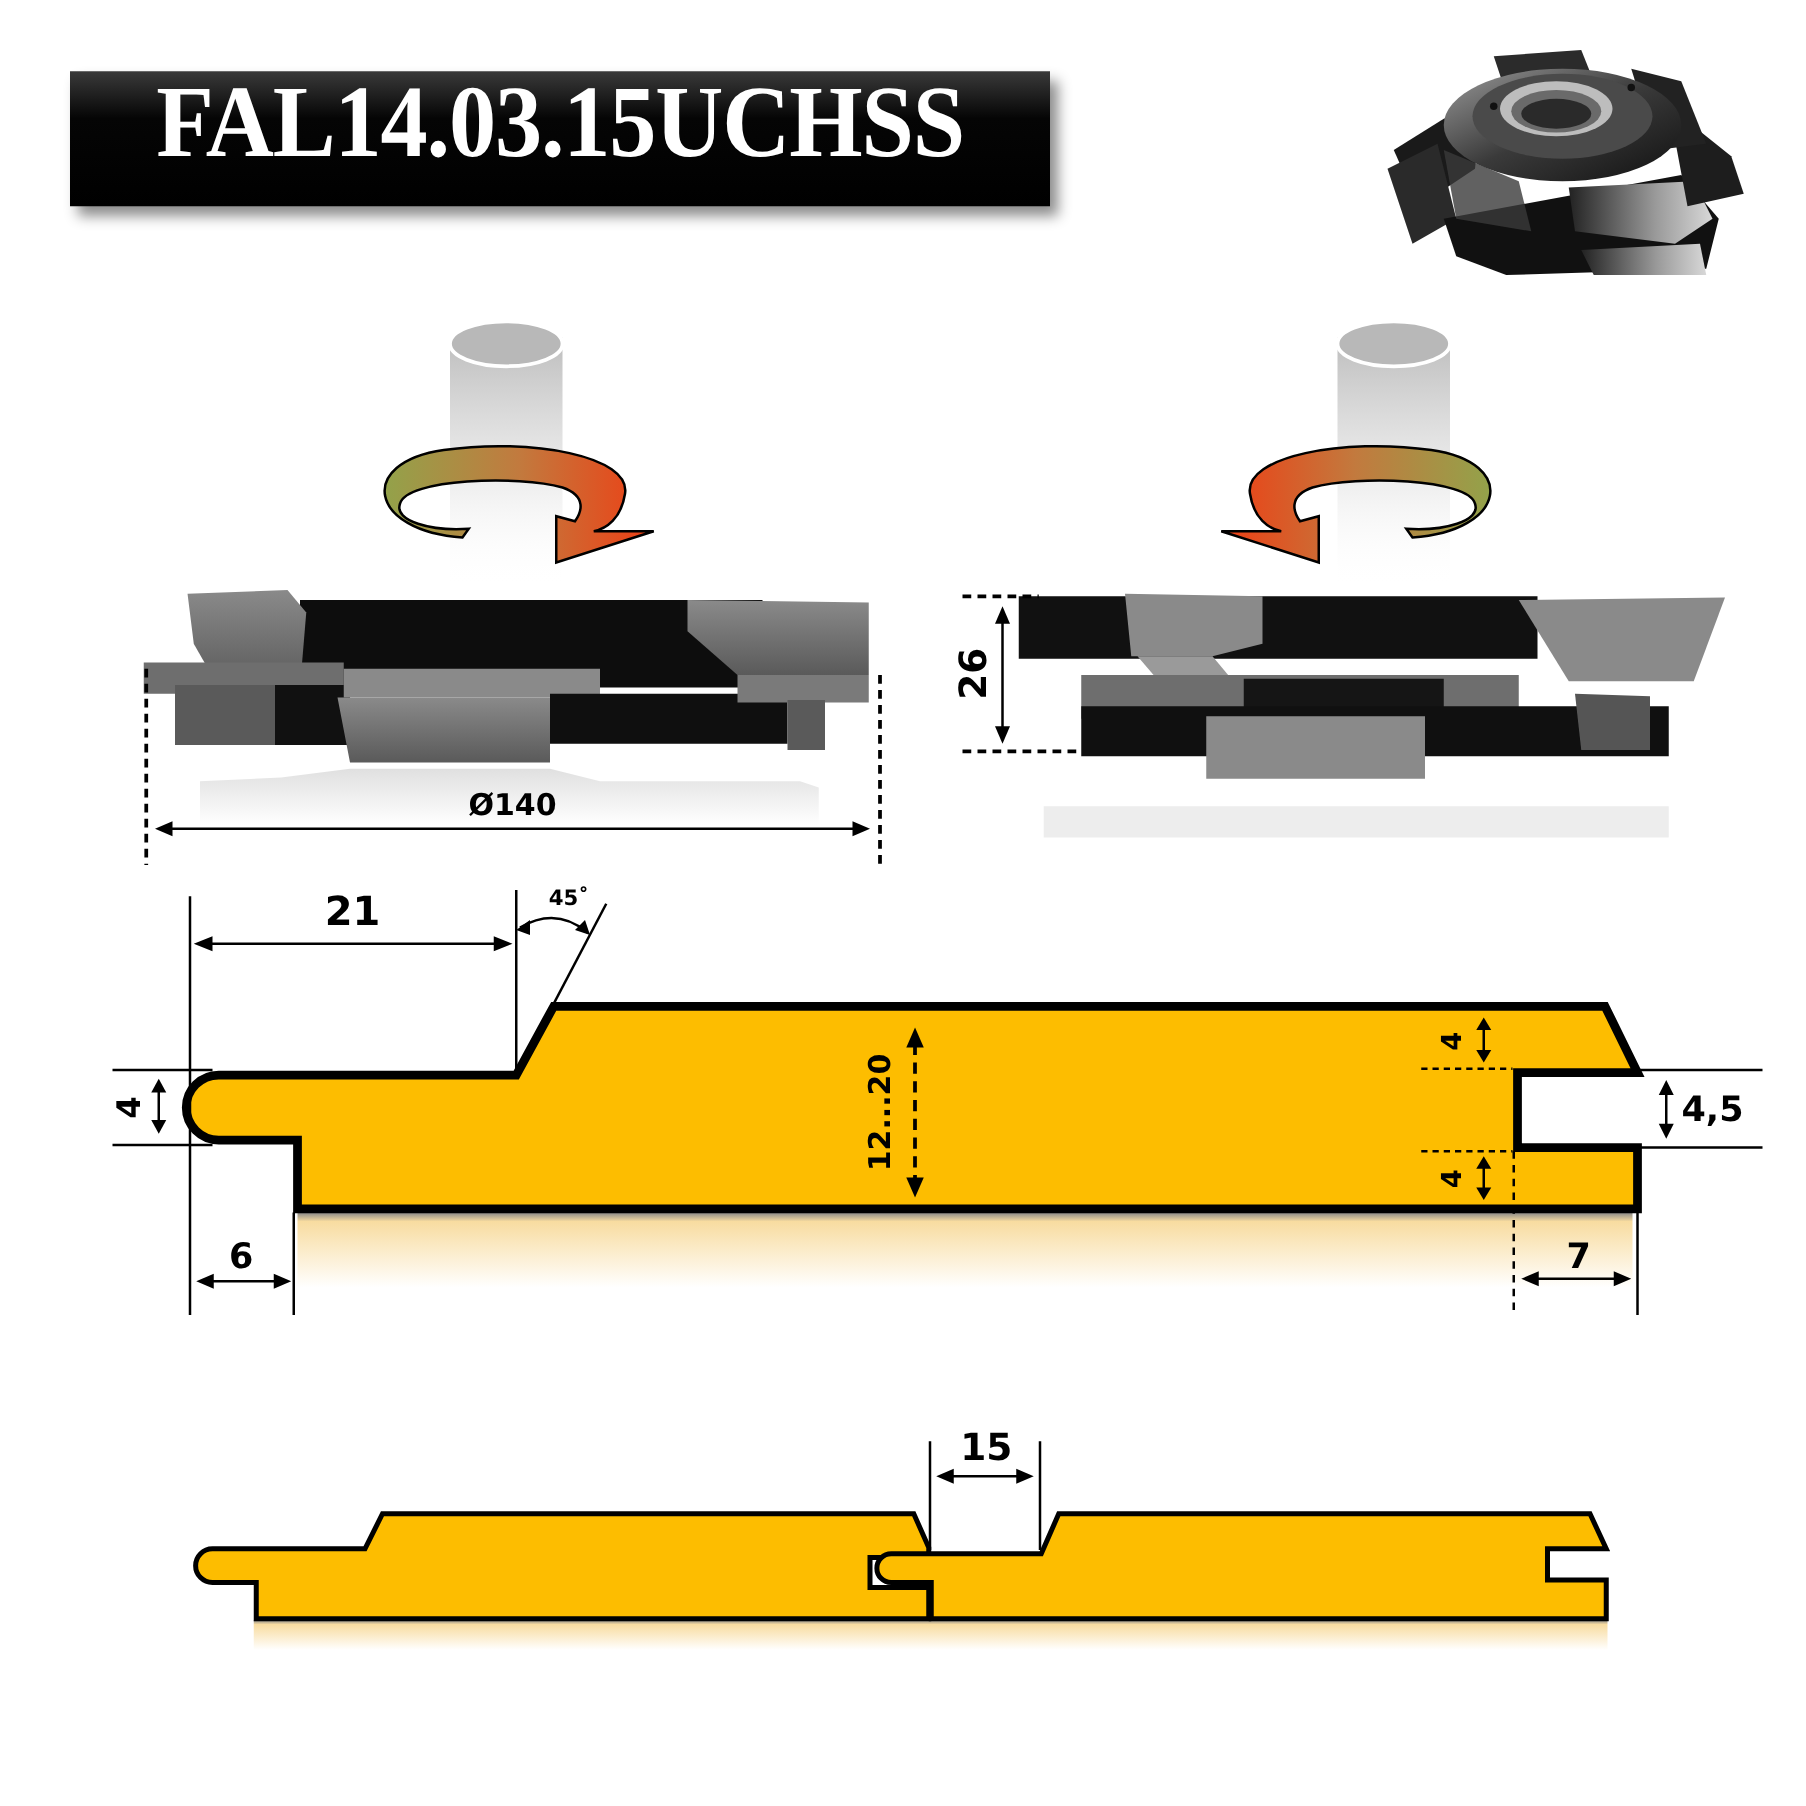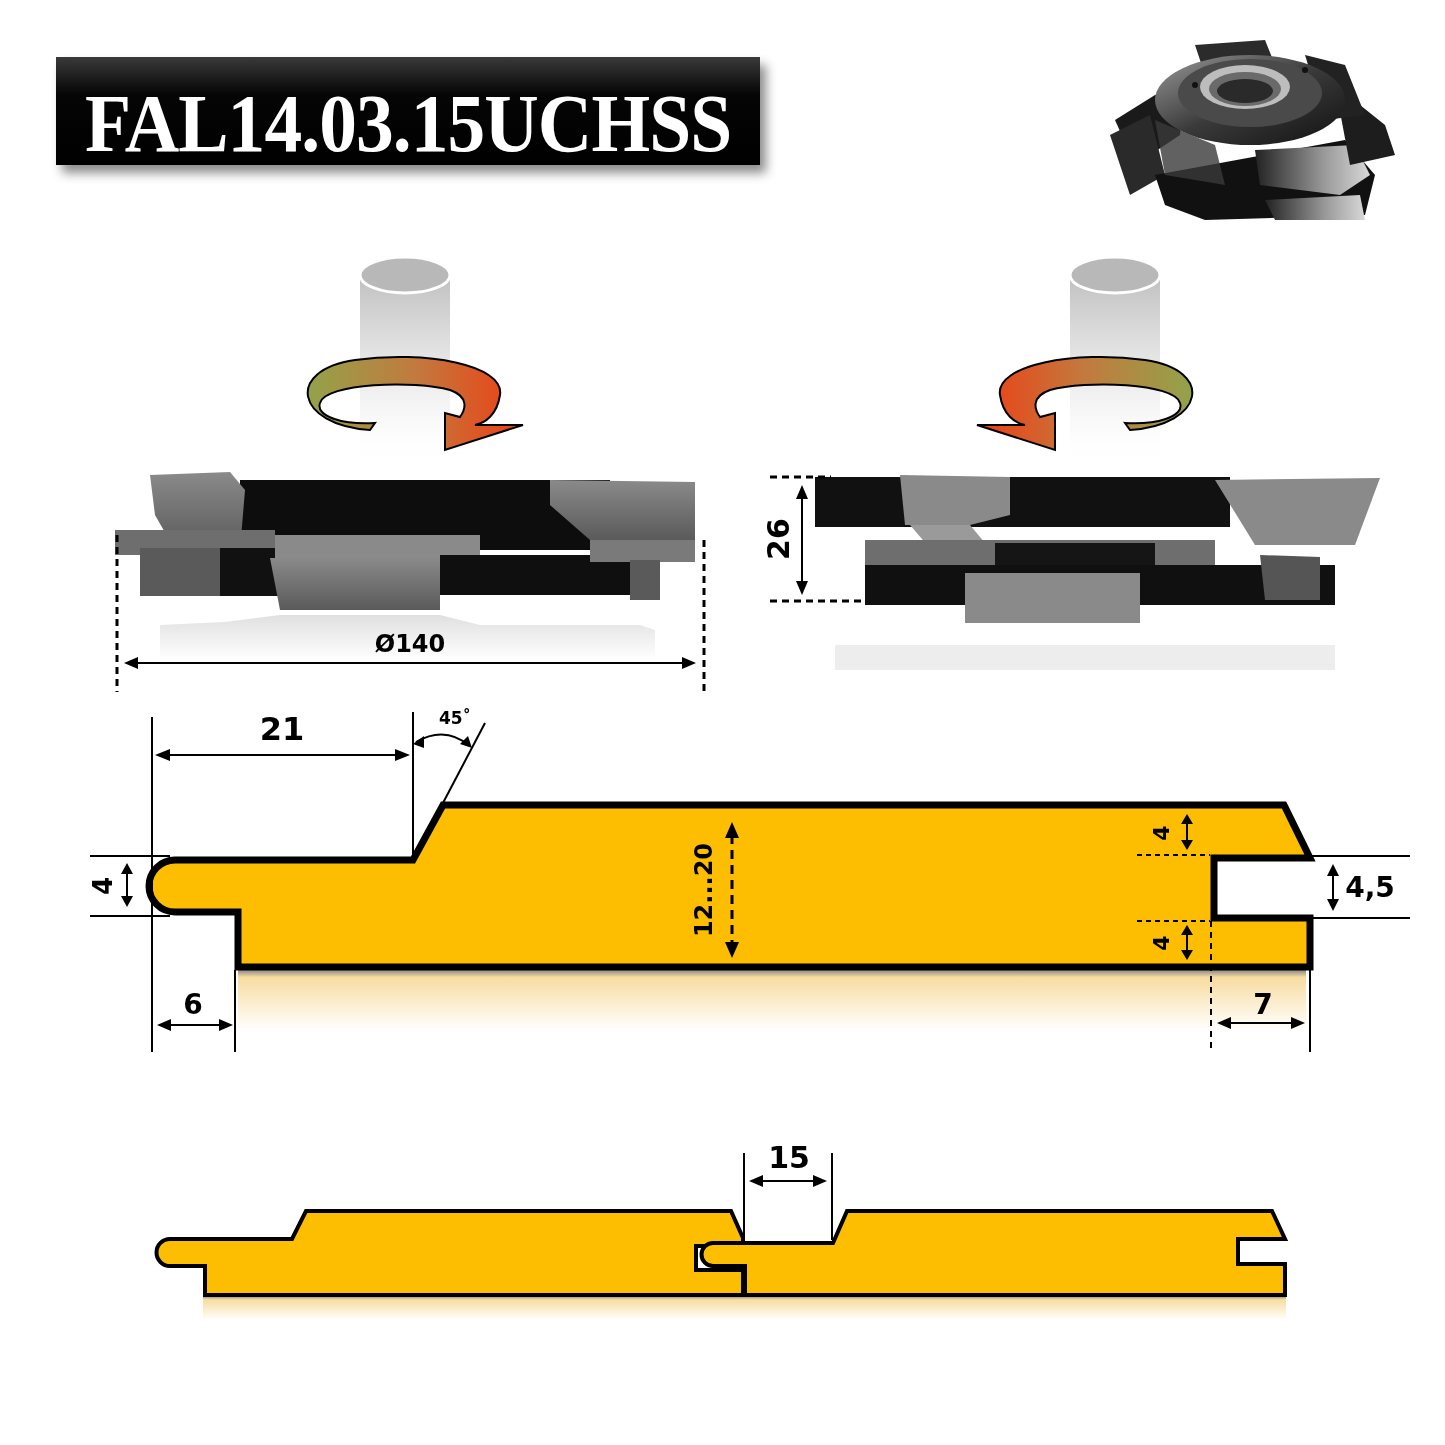--- a/index.html
+++ b/index.html
@@ -1,22 +1,22 @@
 <!DOCTYPE html>
 <html><head>
 <meta charset="utf-8">
 <style>
   html, body { margin:0; padding:0; background:#ffffff; }
   body { width:1445px; height:1445px; position:relative; overflow:hidden; font-family:"DejaVu Sans", sans-serif; }
   .abs { position:absolute; }
   .title-box {
-    left:56px; top:57px; width:704px; height:108px;
+    left:56px; top:57px; width:784px; height:108px;
     background:linear-gradient(#3a3a3a 0%, #050505 35%, #000 100%);
     box-shadow: 6px 8px 10px rgba(0,0,0,0.45);
-    display:flex; align-items:flex-end; justify-content:center;
+    display:flex; align-items:flex-start; justify-content:center;
   }
   .title-text {
     color:#fff; font-family:"Liberation Serif", "DejaVu Serif", serif; font-weight:bold;
     font-size:82px; letter-spacing:-1px; transform:scaleX(0.92); white-space:nowrap; line-height:1;
   }
   svg text { font-family:"DejaVu Sans", sans-serif; font-weight:bold; }
 </style>
 </head>
 <body>
 

